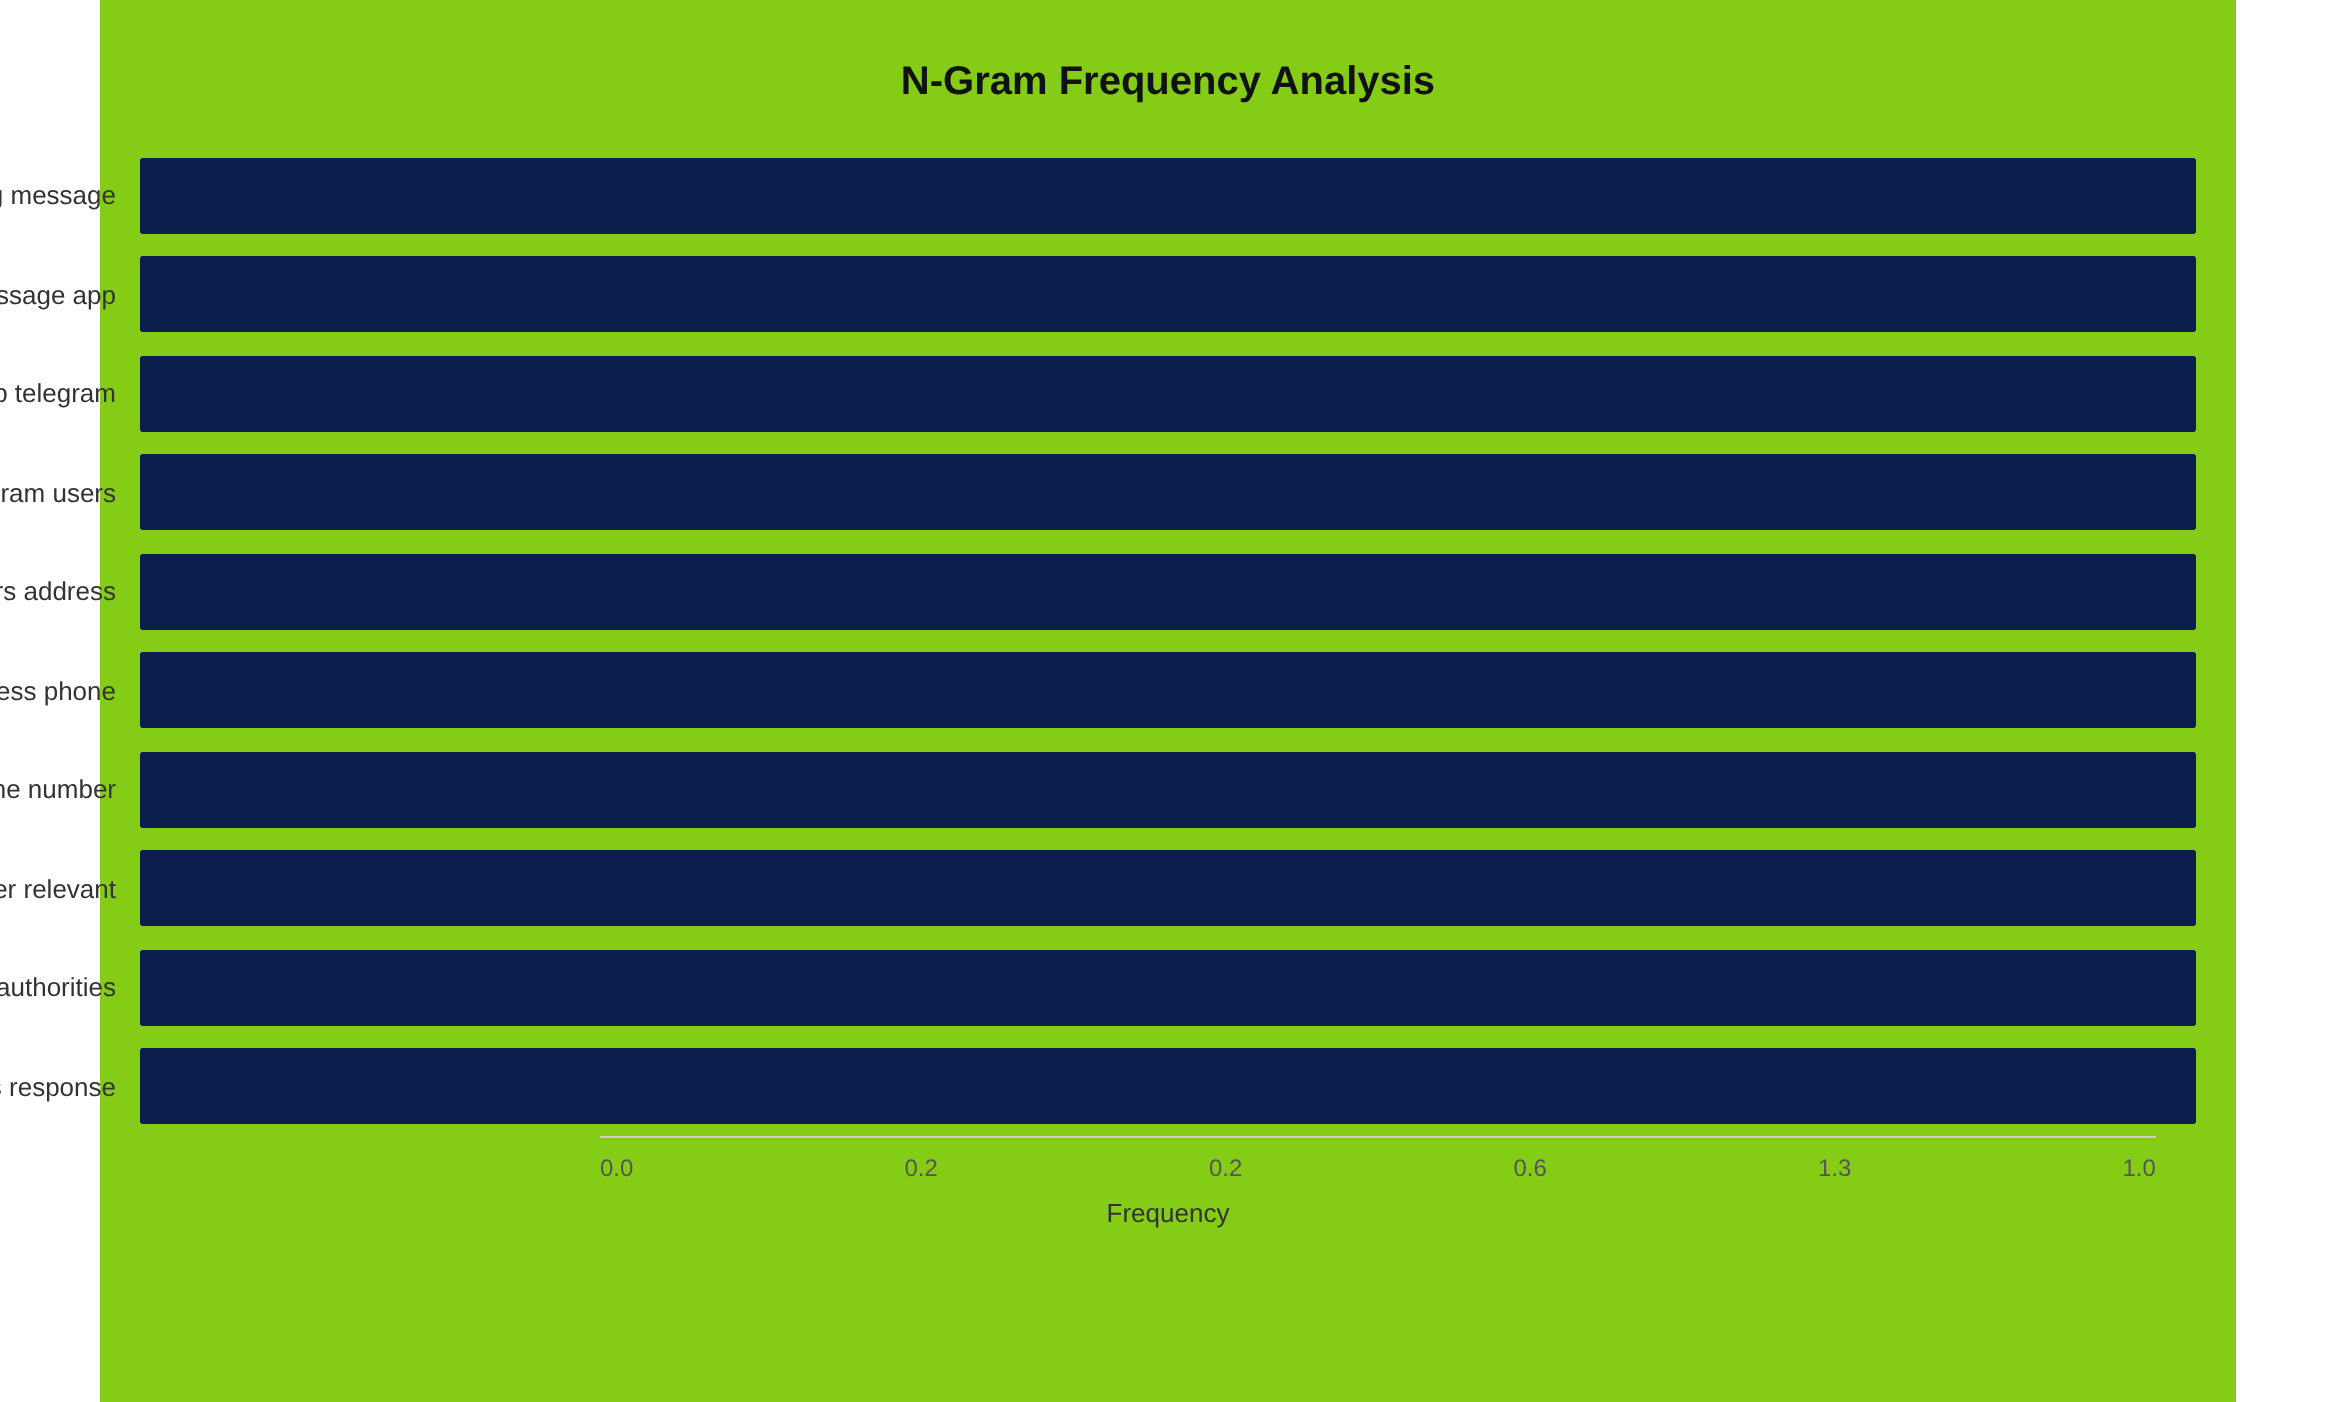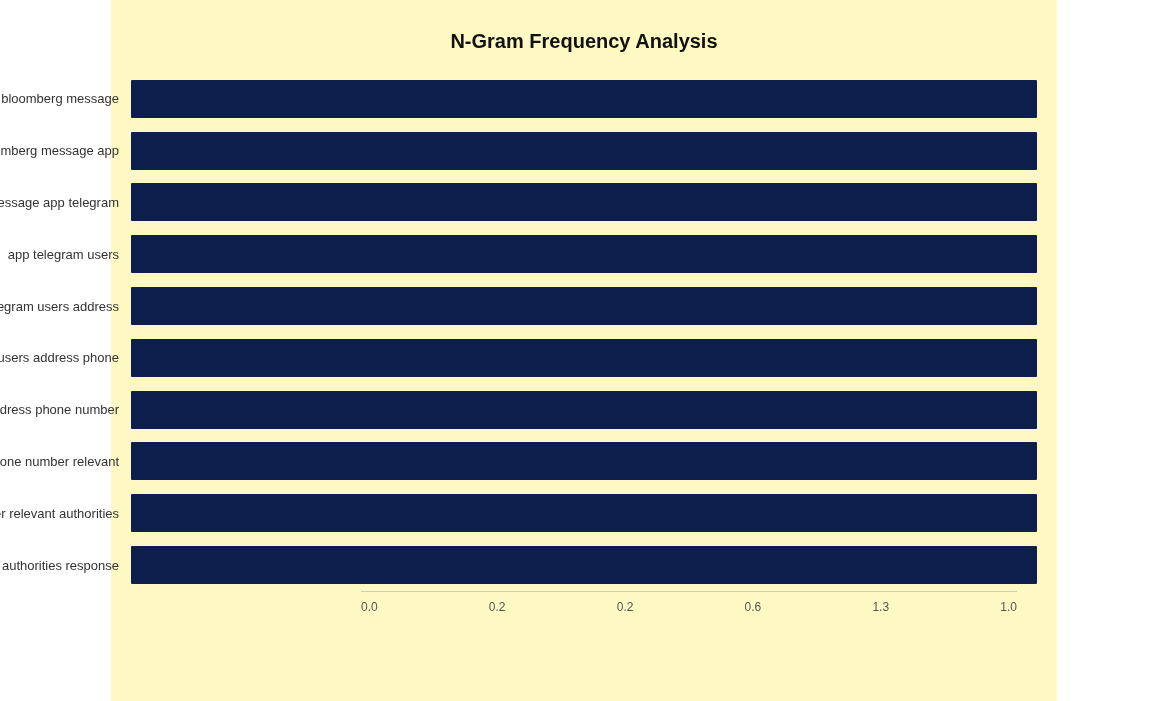--- a/index.html
+++ b/index.html
@@ -10,23 +10,23 @@
     body {
       width: 1168px;
       height: 701px;
       background: #ffffff;
       font-family: Arial, sans-serif;
       display: flex;
       align-items: center;
       justify-content: center;
     }
     .chart-container {
-      width: 946px;
+      width: 1068px;
       height: 701px;
-      background: #fef9c3;
+      background: #84cc16;
       position: relative;
       padding: 20px 20px 60px 20px;
     }
     .chart-title {
       text-align: center;
       font-size: 20px;
       font-weight: bold;
       color: #111111;
       margin-bottom: 20px;
       padding-top: 10px;
@@ -157,14 +157,15 @@
         </div>
     </div>
     <div class="x-axis" id="x-axis">
     <div class="x-tick">0.0</div>
         <div class="x-tick">0.2</div>
         <div class="x-tick">0.2</div>
         <div class="x-tick">0.6</div>
         <div class="x-tick">1.3</div>
         <div class="x-tick">1.0</div>
       </div>
+    <div class="x-label">Frequency</div>
   </div>
 </div>
 
 </body></html>

